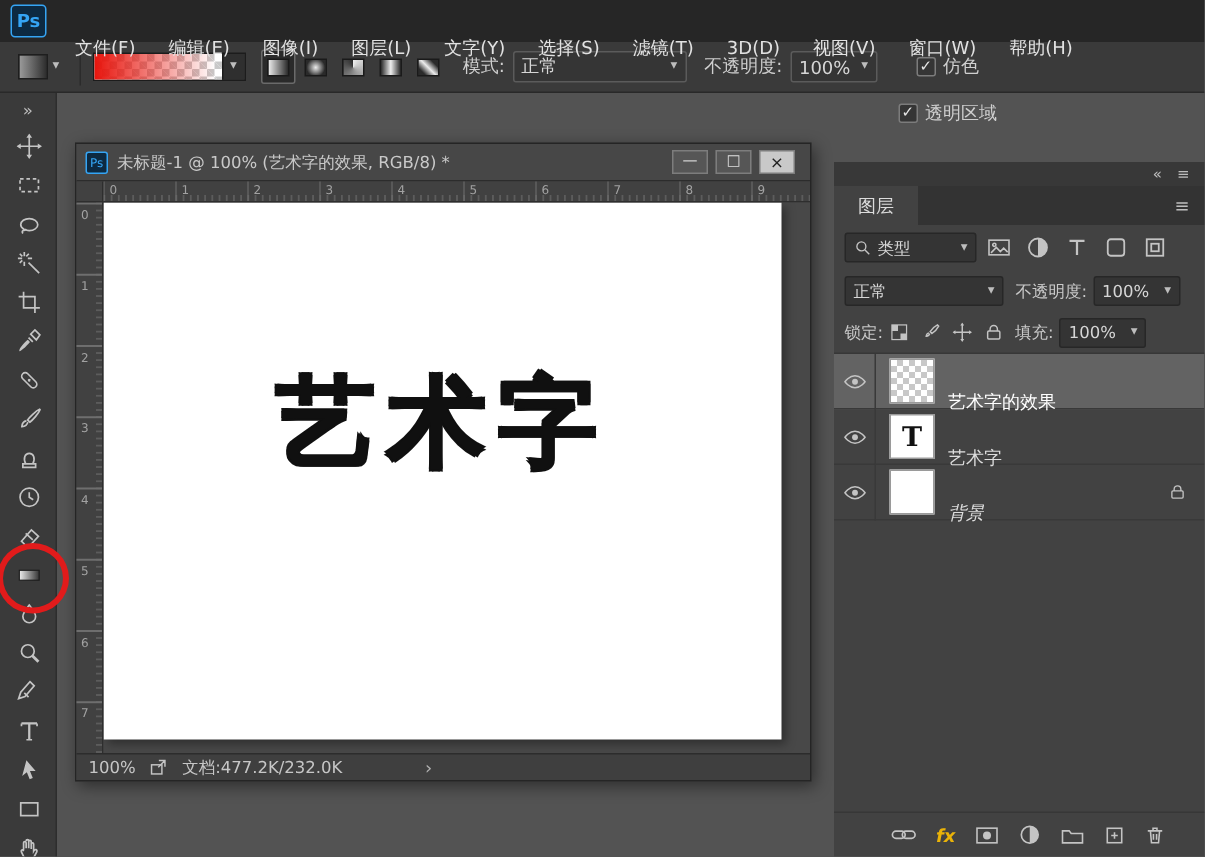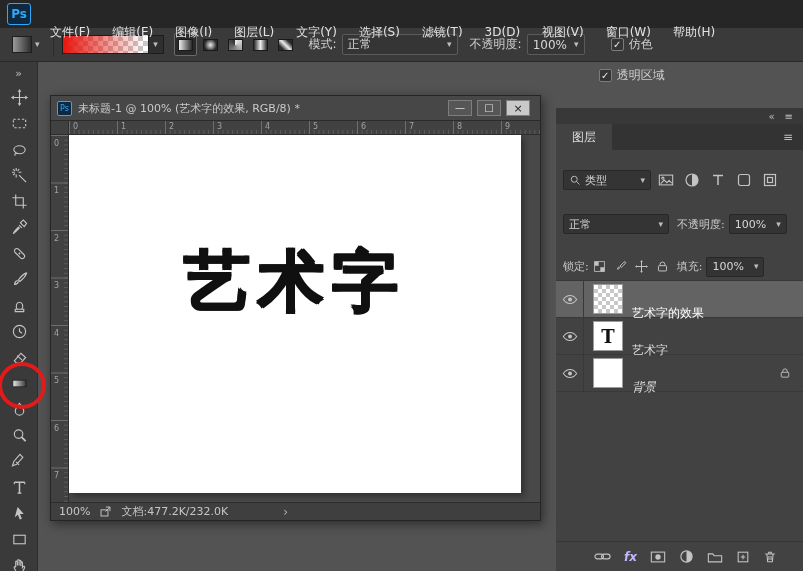--- a/index.html
+++ b/index.html
@@ -68,21 +68,21 @@
   .canvas-text { margin-bottom:65px; font-size:66px; font-weight:bold; letter-spacing:8px; color:#101010; text-shadow:1px 1px 0 #101010, -1px 1px 0 #101010, 1px -1px 0 #101010, -1px -1px 0 #101010; white-space:nowrap; }
   .doc-status { position:absolute; left:0; right:0; bottom:0; height:18px; background:#3f3f3f; border-top:1px solid #2c2c2c; display:flex; align-items:center; color:#c6c6c6; font-size:11px; padding:0 8px; gap:9px; }
   .doc-chevron { color:#b0b0b0; margin-left:46px; font-size:12px; }
 
   
   .rightpanel { position:absolute; right:0; top:108px; width:247px; bottom:0; background:#424242; z-index:2; display:flex; flex-direction:column; }
   .rp-header { height:16px; background:#383838; display:flex; align-items:center; justify-content:flex-end; gap:10px; padding:0 10px; color:#bdbdbd; font-size:10px; }
   .rp-tabs { height:26px; background:#333333; display:flex; align-items:flex-end; }
   .rp-tab { height:26px; padding:0 16px; background:#424242; color:#dcdcdc; font-size:12px; display:flex; align-items:center; }
   .rp-tabmenu { margin-left:auto; color:#bdbdbd; padding:0 10px; font-size:12px; align-self:center; }
-  .rp-row { display:flex; align-items:center; padding:0 7px; color:#c9c9c9; font-size:11px;margin-top:15px; }
+  .rp-row { display:flex; align-items:center; padding:0 7px; color:#c9c9c9; font-size:11px; }
   .rp-filter { height:30px; gap:7px; }
   .combo { display:flex; align-items:center; gap:4px; background:#343434; border:1px solid #272727; border-radius:2px; height:20px; padding:0 5px; width:88px; }
   .combo .lbl { flex:1; font-size:11px; color:#d6d6d6; }
   .filter-icons { display:flex; align-items:center; gap:10px; }
   .rp-blend { height:28px; }
   .dd-blend { width:106px; height:20px; background:#343434; border:1px solid #272727; }
   .rp-lbl { margin-left:8px; margin-right:4px; white-space:nowrap; }
   .dd-small { width:58px; height:20px; background:#343434; border:1px solid #272727; }
   .rp-lock { height:28px; border-bottom:1px solid #373737; }
   .lock-icons { display:flex; align-items:center; gap:8px; margin-left:4px; }
@@ -90,21 +90,21 @@
   .layer-row { display:flex; align-items:center; height:37px; border-bottom:1px solid #393939; color:#dedede; font-size:12px; }
   .layer-row.selected { background:#636363; color:#fff; }
   .eye-cell { width:28px; height:37px; display:flex; align-items:center; justify-content:center; border-right:1px solid #393939; }
   .thumb { width:30px; height:30px; margin:0 9px; border:1px solid #9a9a9a; background:#fff; display:flex; align-items:center; justify-content:center; }
   .thumb.checker-t { background-image:linear-gradient(45deg,#c8c8c8 25%,transparent 25%,transparent 75%,#c8c8c8 75%),linear-gradient(45deg,#c8c8c8 25%,transparent 25%,transparent 75%,#c8c8c8 75%); background-size:8px 8px; background-position:0 0,4px 4px; background-color:#fff; }
   .thumb .tletter { font-size:18px; font-weight:bold; color:#111; font-family:"DejaVu Serif", serif; }
   .layer-name { white-space:nowrap; overflow:hidden;margin-top:29px; }
   .layer-name.bg { font-style:italic; }
   .layer-lock { margin-left:auto; margin-right:12px; }
   .rp-bottom { height:30px; border-top:1px solid #373737; display:flex; align-items:center; gap:13px; padding:0 0 0 38px; }
-  .fx-txt { color:#c4b5fd; font-size:12px; font-style:italic; font-weight:bold; }
+  .fx-txt { color:#eab308; font-size:12px; font-style:italic; font-weight:bold; }
   svg.ic { stroke:#c4c4c4; fill:none; stroke-width:1.2; }
   svg.ic .fill { fill:#c4c4c4; stroke:none; }
 </style>
 </head>
 <body>
 
 <div class="app">
 
   <div class="menubar">
     <div class="ps-logo">Ps</div>

